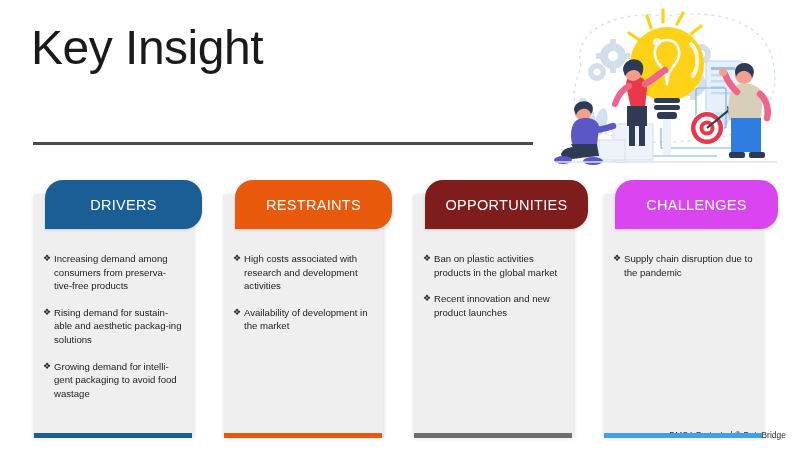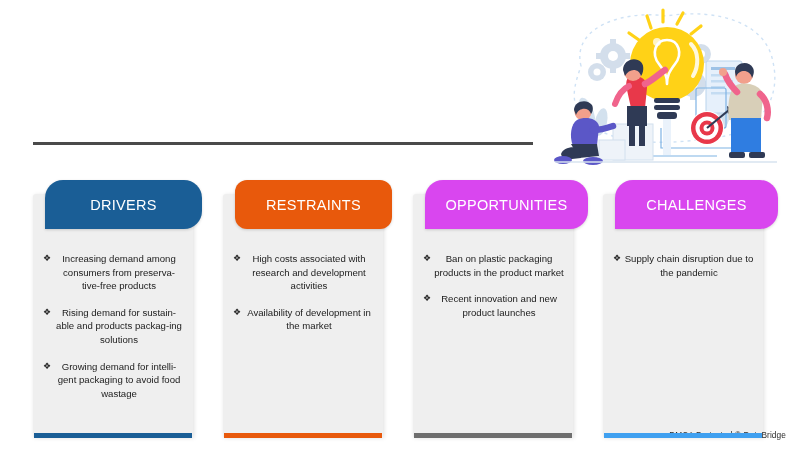--- a/index.html
+++ b/index.html
@@ -121,37 +121,37 @@
   }
 
   .bullet-icon {
     flex: 0 0 auto;
     width: 11px;
     font-size: 9px;
     line-height: 1.5;
     color: #2a2a2a;
   }
 
-  .card-item-text { flex: 1 1 auto; text-align: center; }
+  .card-item-text { flex: 1 1 auto; }
 
   .card-footbar {
     position: absolute;
     left: 1px;
     top: 253px;
     height: 5px;
     z-index: 4;
   }
 
   
   #card-drivers        { left: 33px;  width: 160px; }
   #card-drivers .card-header { width: 157px; }
   #card-drivers .card-footbar { width: 158px; }
 
   #card-restraints     { left: 223px; width: 160px; }
-  #card-restraints .card-header { width: 157px; border-radius: 12px; }
+  #card-restraints .card-header { width: 157px; }
   #card-restraints .card-footbar { width: 158px; }
 
   #card-opportunities  { left: 413px; width: 160px; }
   #card-opportunities .card-header { width: 163px; }
   #card-opportunities .card-footbar { width: 158px; }
 
   #card-challenges     { left: 603px; width: 160px; }
   #card-challenges .card-header { width: 163px; }
   #card-challenges .card-footbar { width: 158px; }
 
@@ -164,20 +164,21 @@
     color: #2b2b2b;
     letter-spacing: 0.1px;
     white-space: nowrap;
   }
 </style>
 </head>
 <body>
 
 <div class="slide">
 
+  <h1 class="page-title">Key Insight</h1>
 
 
   <div class="title-rule"></div>
 
   <div class="hero-illustration">
     <svg viewBox="0 0 258 163" xmlns="http://www.w3.org/2000/svg">
 
       <path d="M40 60 C30 20 85 4 125 10 C175 2 225 16 232 56 C242 100 210 130 170 132 C120 140 70 138 46 116 C26 98 34 78 40 60 Z" fill="none" stroke="#cfe2f5" stroke-width="1.4" stroke-dasharray="3 4"></path>
 
       <g fill="#ccd9e8" opacity="0.85">
@@ -302,21 +303,21 @@
       <div class="card-header" style="background:#1a5e96">
         <span>DRIVERS</span>
       </div>
       <div class="card-list">
         <div class="card-item">
           <span class="bullet-icon">❖</span>
           <span class="card-item-text">Increasing demand among consumers from preserva-tive-free products</span>
         </div>
         <div class="card-item">
           <span class="bullet-icon">❖</span>
-          <span class="card-item-text">Rising demand for sustain-able and products packag-ing solutions</span>
+          <span class="card-item-text">Rising demand for sustain-able and aesthetic packag-ing solutions</span>
         </div>
         <div class="card-item">
           <span class="bullet-icon">❖</span>
           <span class="card-item-text">Growing demand for intelli-gent packaging to avoid food wastage</span>
         </div>
       </div>
       <div class="card-footbar" style="background:#1a5e96"></div>
     </div>
 
     <div class="card" id="card-restraints">
@@ -332,27 +333,27 @@
         <div class="card-item">
           <span class="bullet-icon">❖</span>
           <span class="card-item-text">Availability of development in the market</span>
         </div>
       </div>
       <div class="card-footbar" style="background:#e8590c"></div>
     </div>
 
     <div class="card" id="card-opportunities">
       <div class="card-body"></div>
-      <div class="card-header" style="background:#d946ef">
+      <div class="card-header" style="background:#7f1d1d">
         <span>OPPORTUNITIES</span>
       </div>
       <div class="card-list">
         <div class="card-item">
           <span class="bullet-icon">❖</span>
-          <span class="card-item-text">Ban on plastic packaging products in the product market</span>
+          <span class="card-item-text">Ban on plastic activities products in the global market</span>
         </div>
         <div class="card-item">
           <span class="bullet-icon">❖</span>
           <span class="card-item-text">Recent innovation and new product launches</span>
         </div>
       </div>
       <div class="card-footbar" style="background:#6e6e6e"></div>
     </div>
 
     <div class="card" id="card-challenges">

